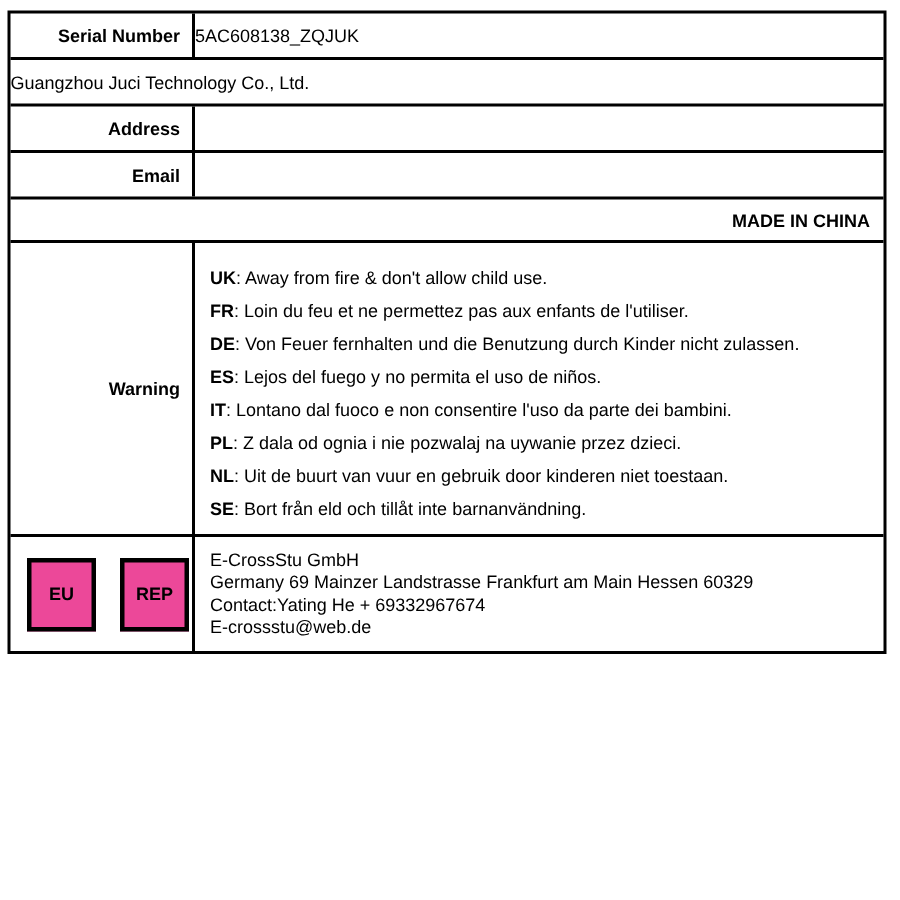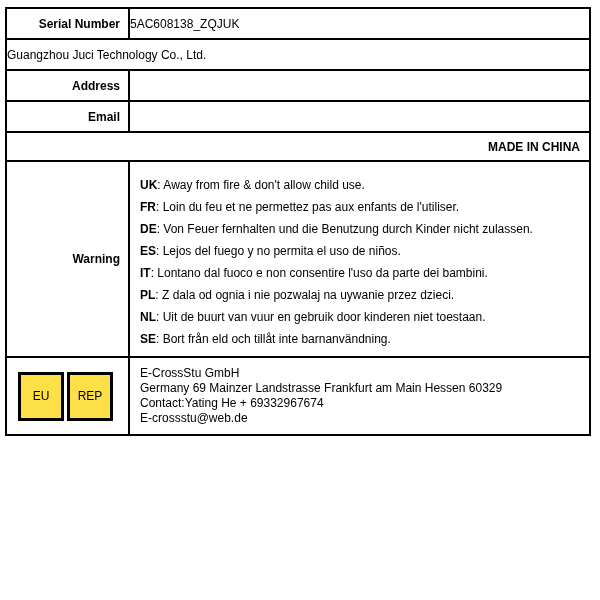--- a/index.html
+++ b/index.html
@@ -80,25 +80,25 @@
     padding-left: 11px;
     box-sizing: border-box;
   }
   .badge {
     width: 40px;
     height: 43px;
     border: 3px solid #000;
     display: flex;
     align-items: center;
     justify-content: center;
-    font-weight: normal;
+    font-weight: bold;
     font-size: 12px;
-    background: #fde047;
+    background: #ec4899;
   }
-  .badge + .badge { margin-left: 3px; }
+  .badge + .badge { margin-left: 16px; }
   .eurep-text {
     flex: 1;
     display: flex;
     flex-direction: column;
     justify-content: center;
     padding-left: 10px;
     font-size: 12px;
     border-radius: 23px;
   }
   .eurep-line { line-height: 15px; }

